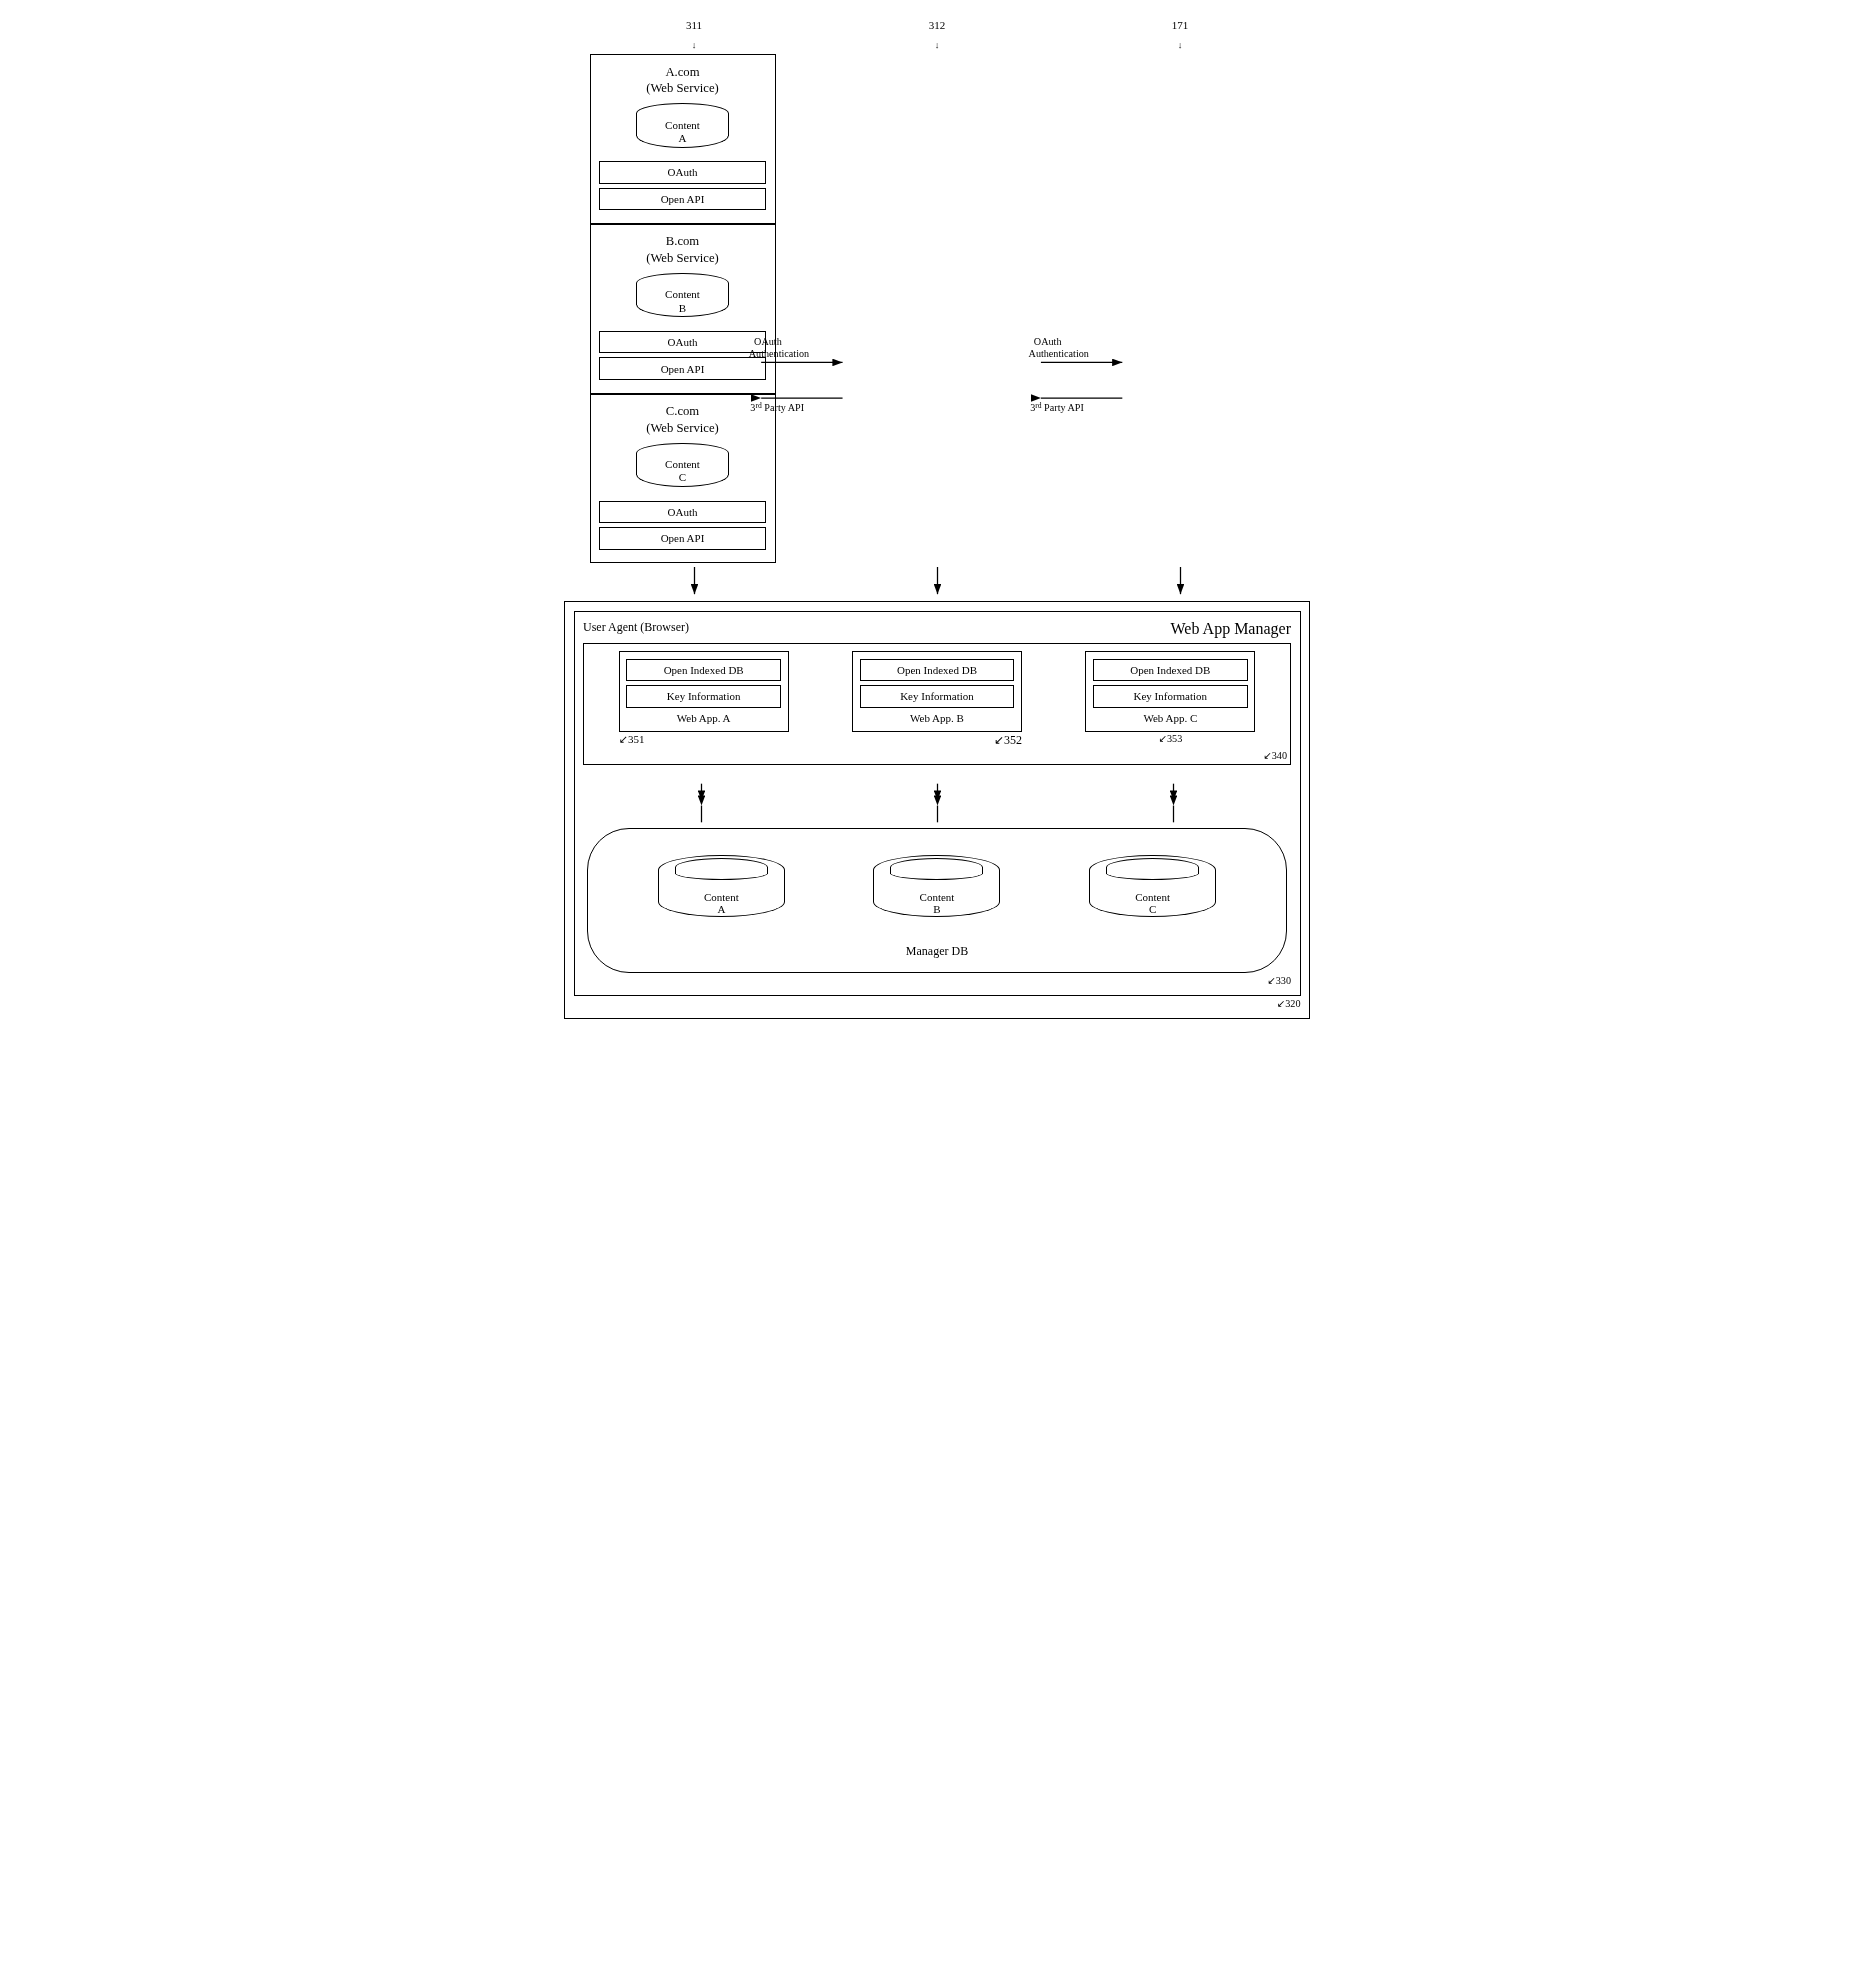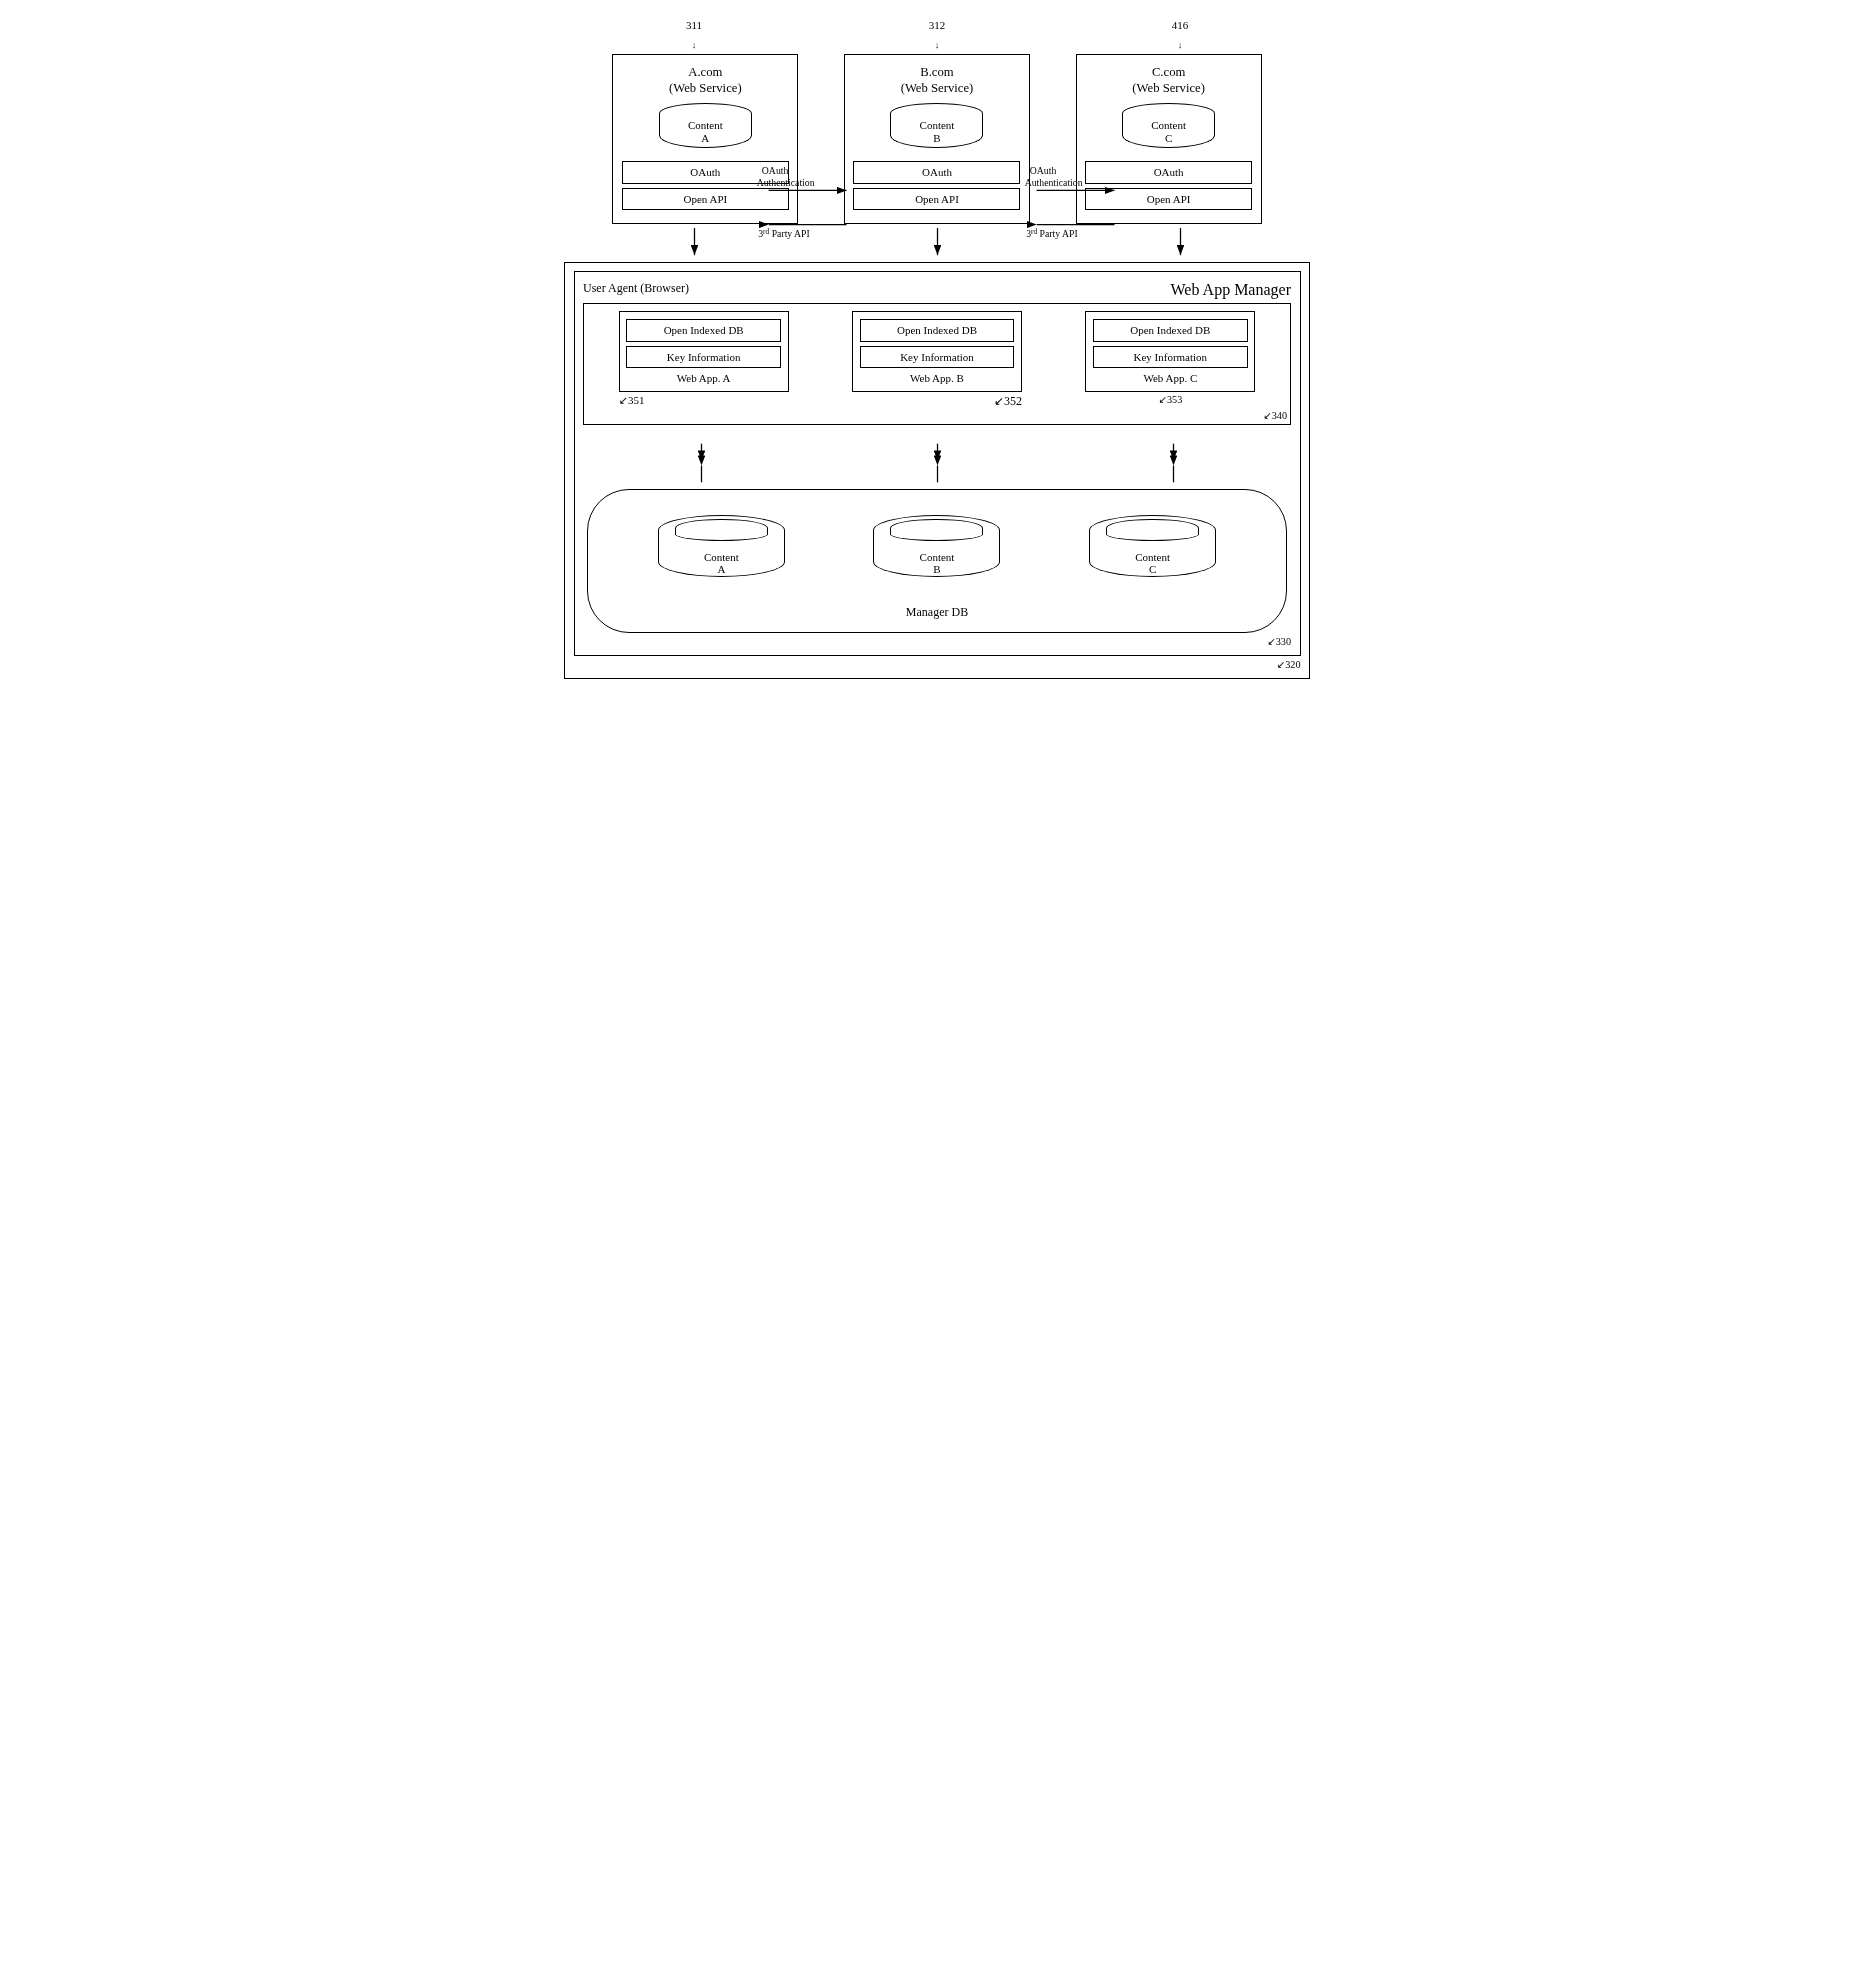--- a/index.html
+++ b/index.html
@@ -150,33 +150,33 @@
 <div class="diagram-container">
 
   <div style="display:flex; justify-content:space-around; padding:0 17px; margin-bottom:3.4px;">
     <div style="width:186px; text-align:center;">
       <span class="ref-num">311</span>
     </div>
     <div style="width:186px; text-align:center;">
       <span class="ref-num">312</span>
     </div>
     <div style="width:186px; text-align:center;">
-      <span class="ref-num">416</span>
+      <span class="ref-num">171</span>
     </div>
   </div>
 
   <div style="display:flex; justify-content:space-around; padding:0 17px; margin-bottom:1.7px;">
     <div style="width:186px; text-align:center;"><span style="font-size:9.3px;">↓</span></div>
     <div style="width:186px; text-align:center;"><span style="font-size:9.3px;">↓</span></div>
     <div style="width:186px; text-align:center;"><span style="font-size:9.3px;">↓</span></div>
   </div>
 
   <div style="position:relative; padding:0 17px;">
 
-    <div class="top-section" style="align-items:flex-start;">
+    <div class="top-section" style="align-items:flex-start;flex-direction:column;">
 
       <div class="web-service-box">
         <div class="web-service-title">A.com<br>(Web Service)</div>
         <div class="cylinder" style="height:51px; width:93px;">
           <div class="cylinder-top" style="width:93px;"></div>
           <div class="cylinder-body" style="width:93px;"></div>
           <div class="cylinder-label">Content<br>A</div>
         </div>
         <div class="small-box">OAuth</div>
         <div class="small-box">Open API</div>

